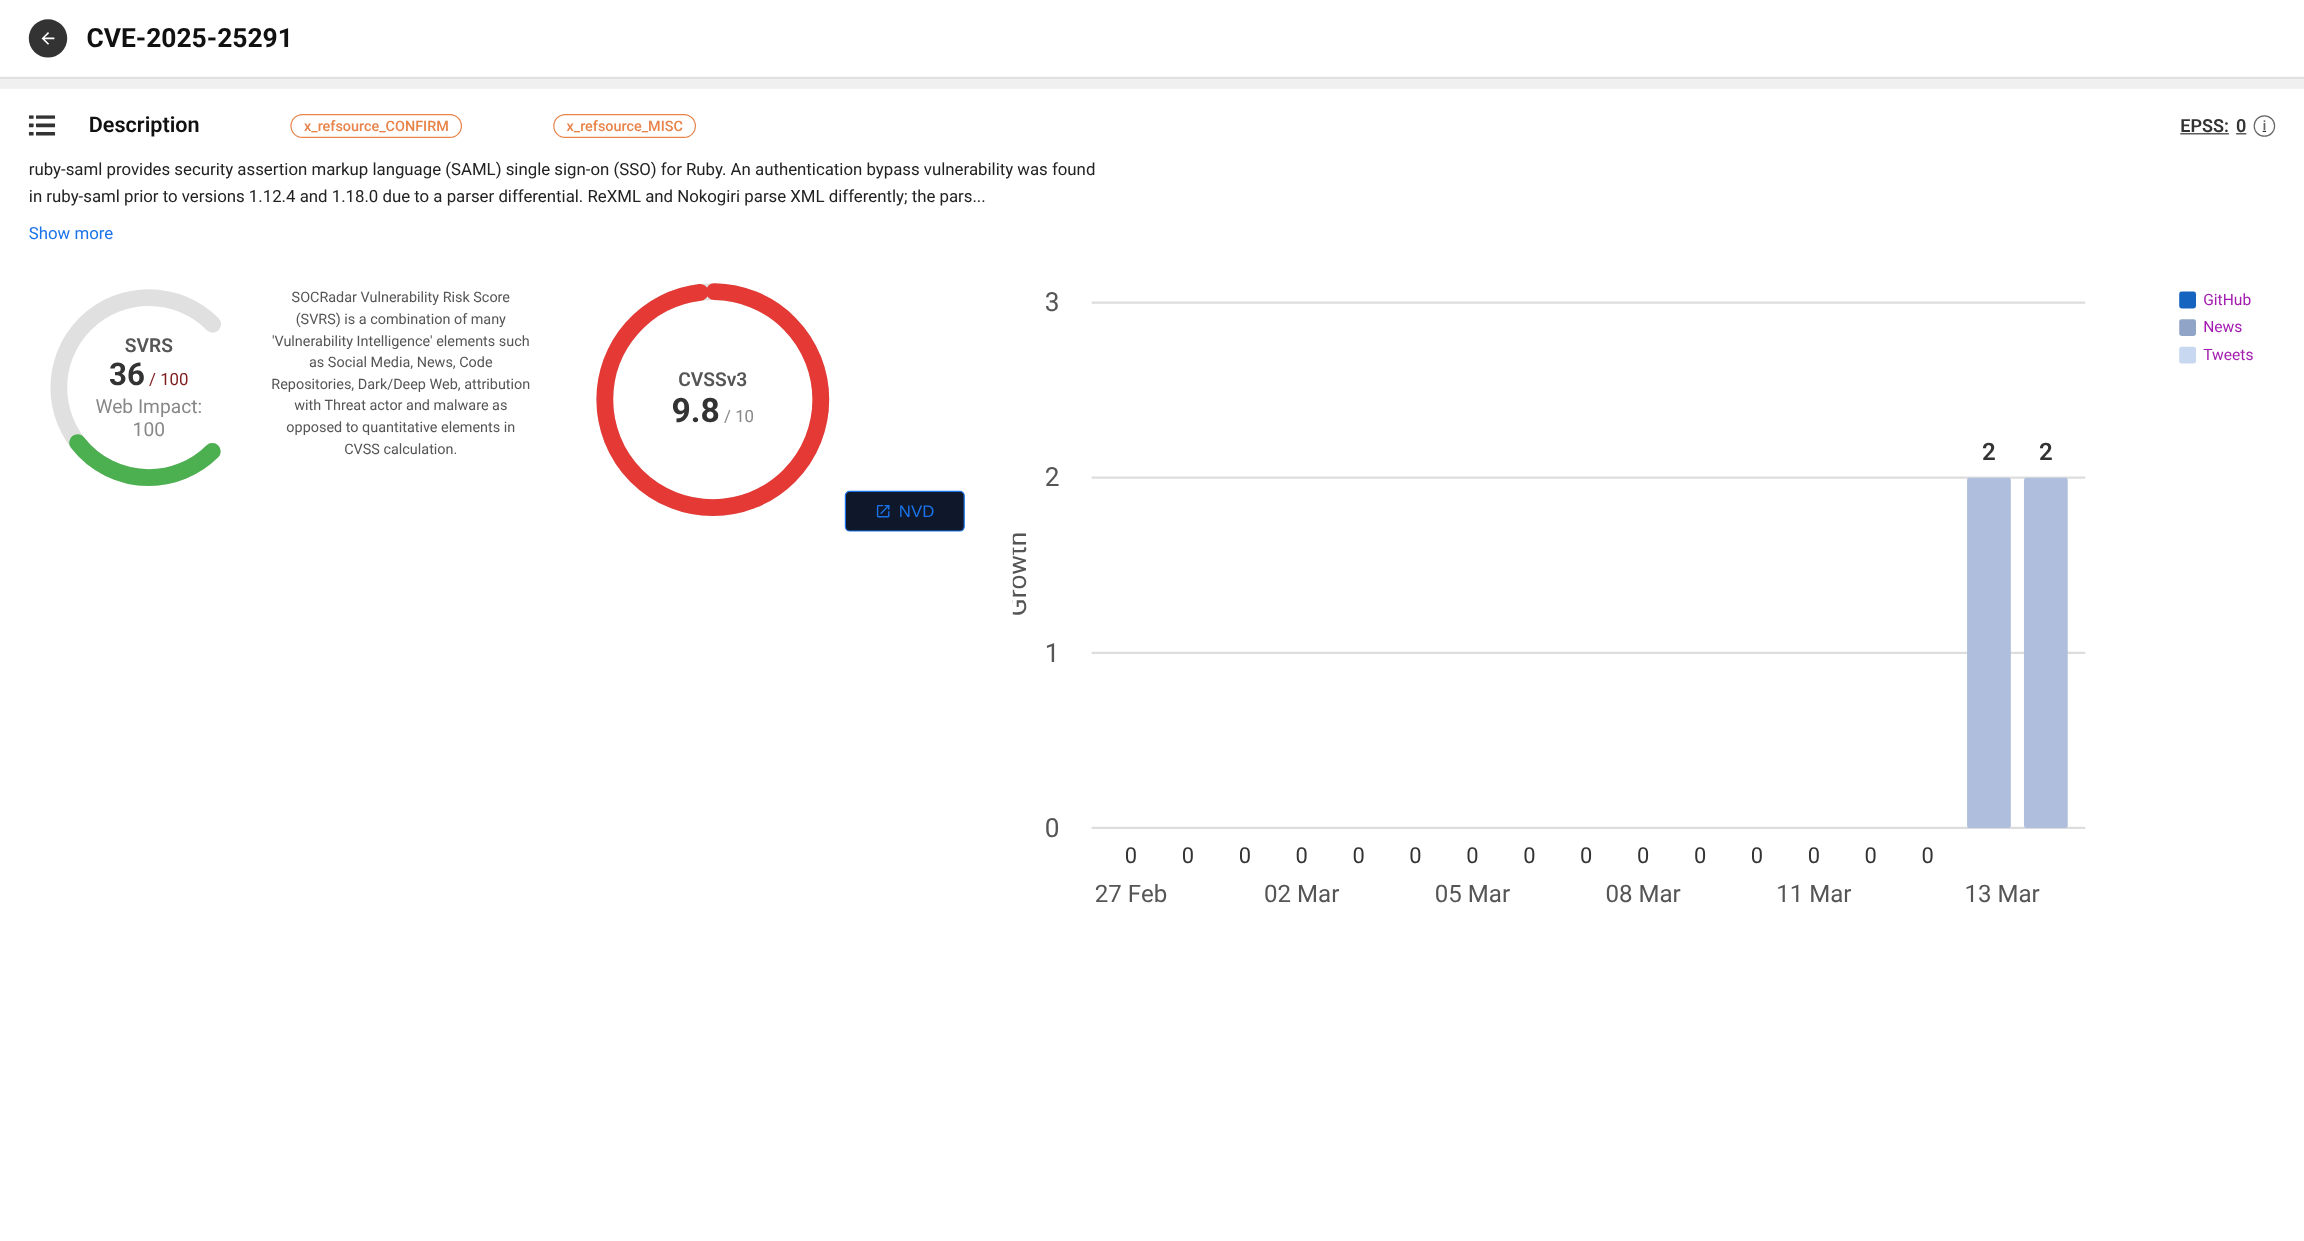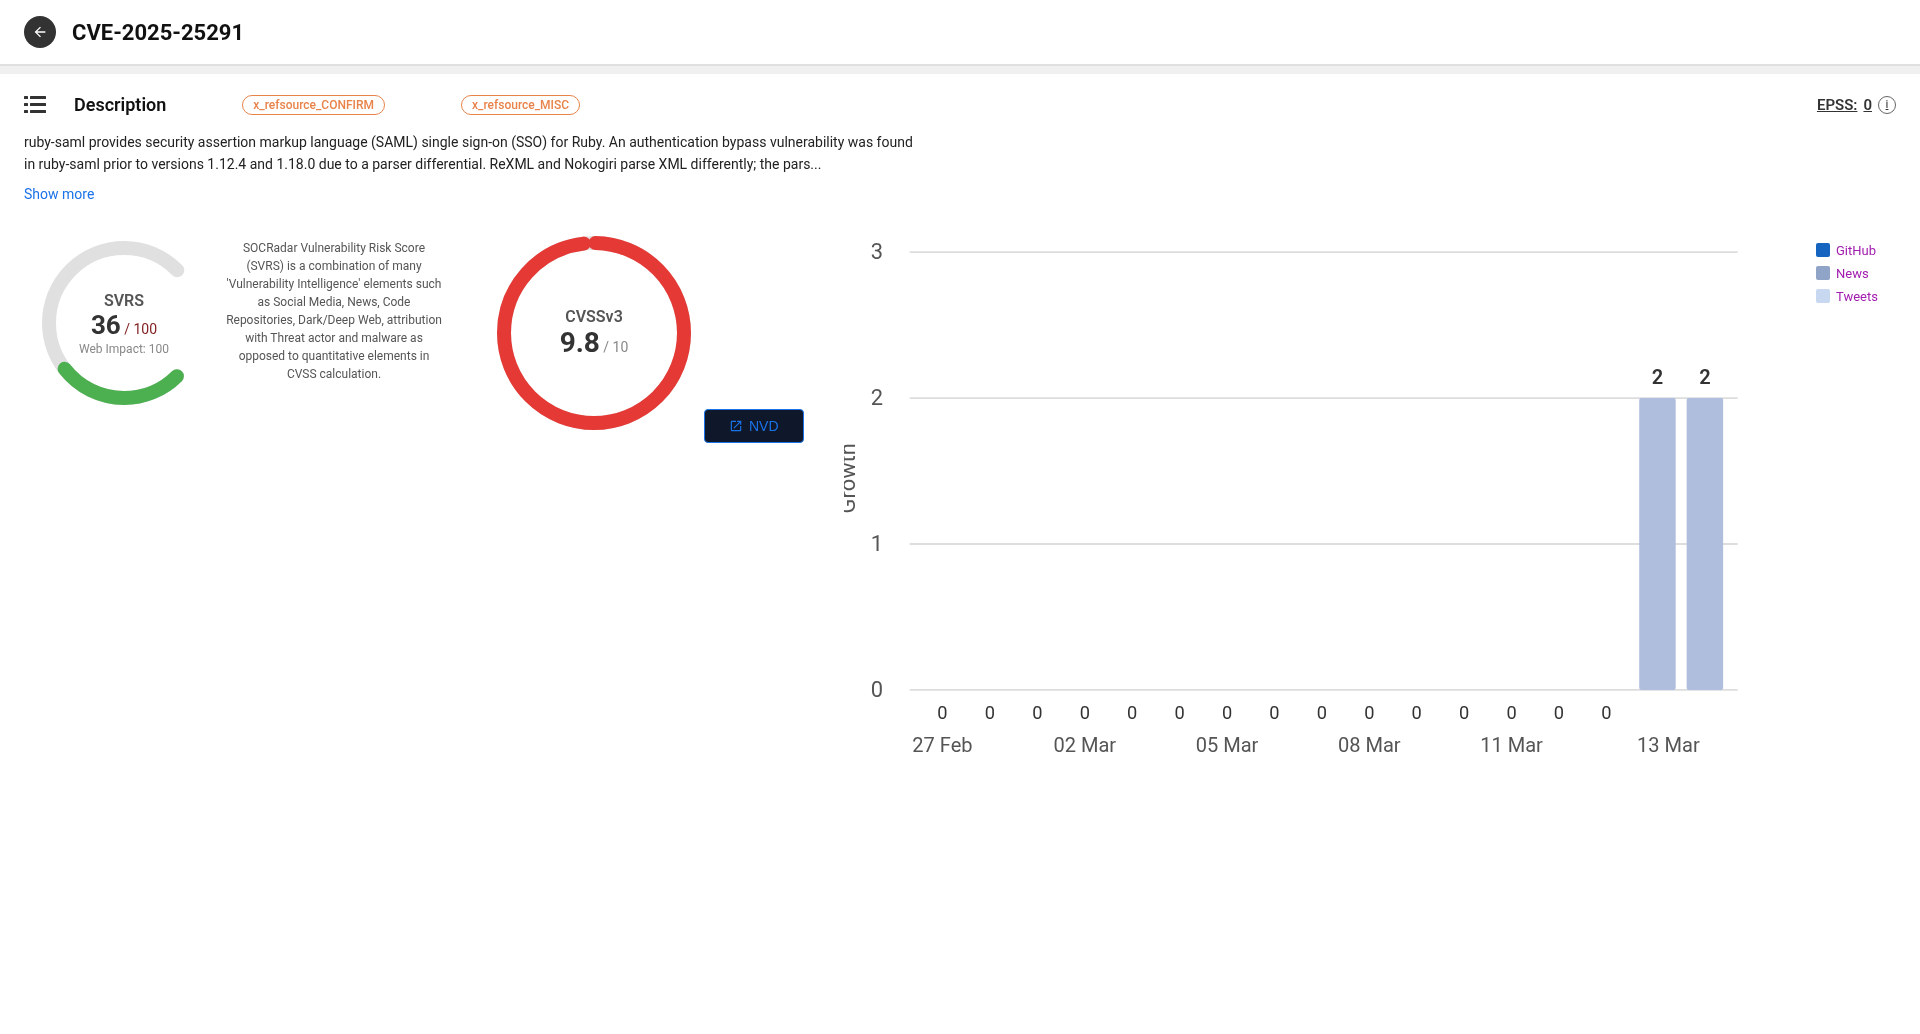--- a/index.html
+++ b/index.html
@@ -143,21 +143,21 @@
     .gauge-value {
       font-size: 26px;
       font-weight: 700;
       color: #333;
     }
     .gauge-max {
       font-size: 14px;
       color: #7f1d1d;
     }
     .gauge-sub {
-      font-size: 12px;
+      font-size: 16px;
       color: #888;
       margin-top: 2px;
     }
     .svrs-desc {
       font-size: 12px;
       color: #555;
       text-align: center;
       max-width: 220px;
       margin-top: 16px;
       line-height: 1.5;

